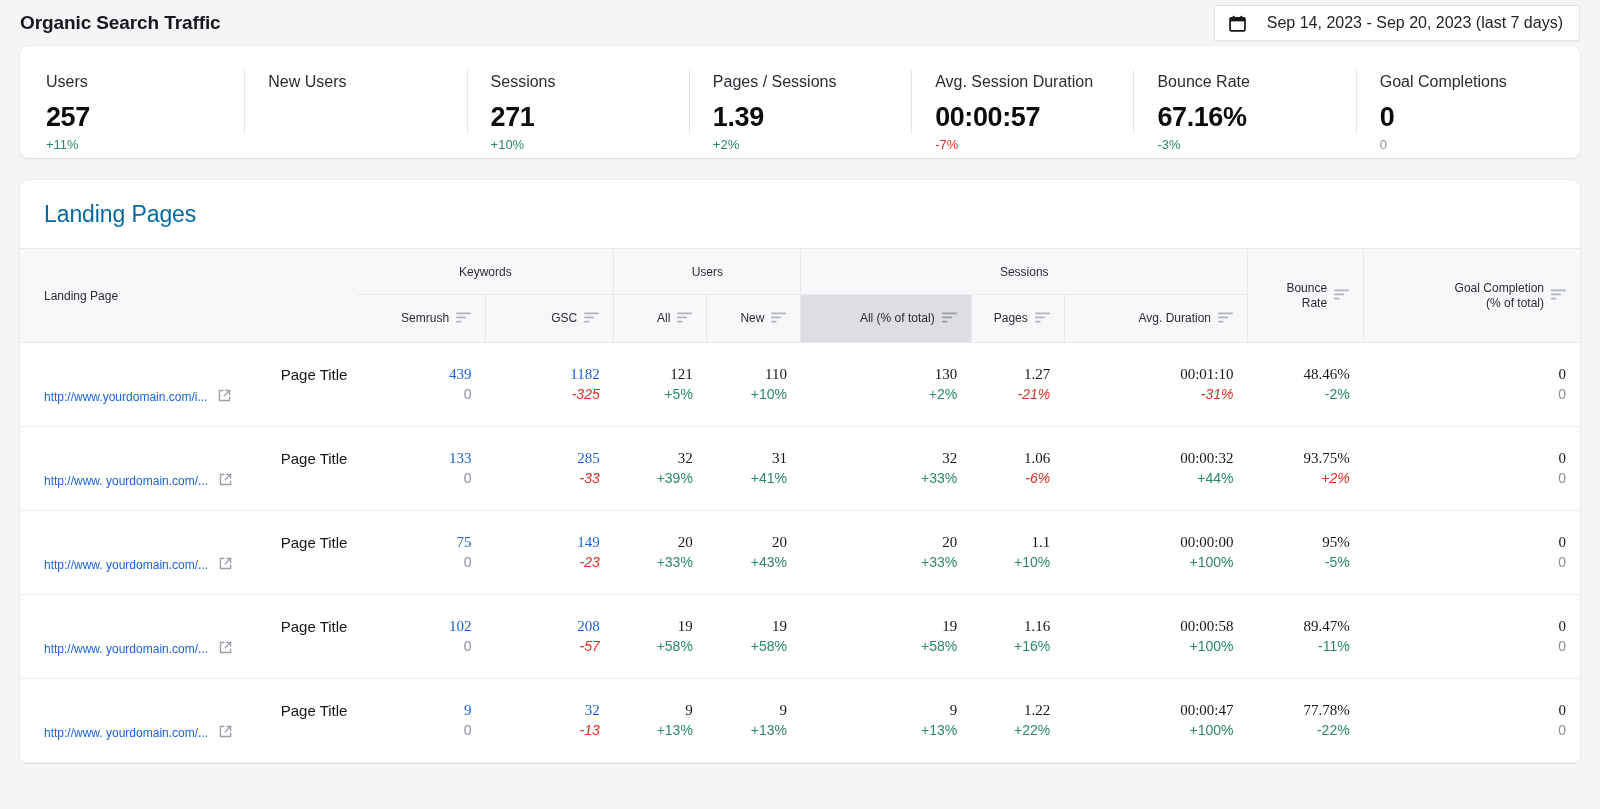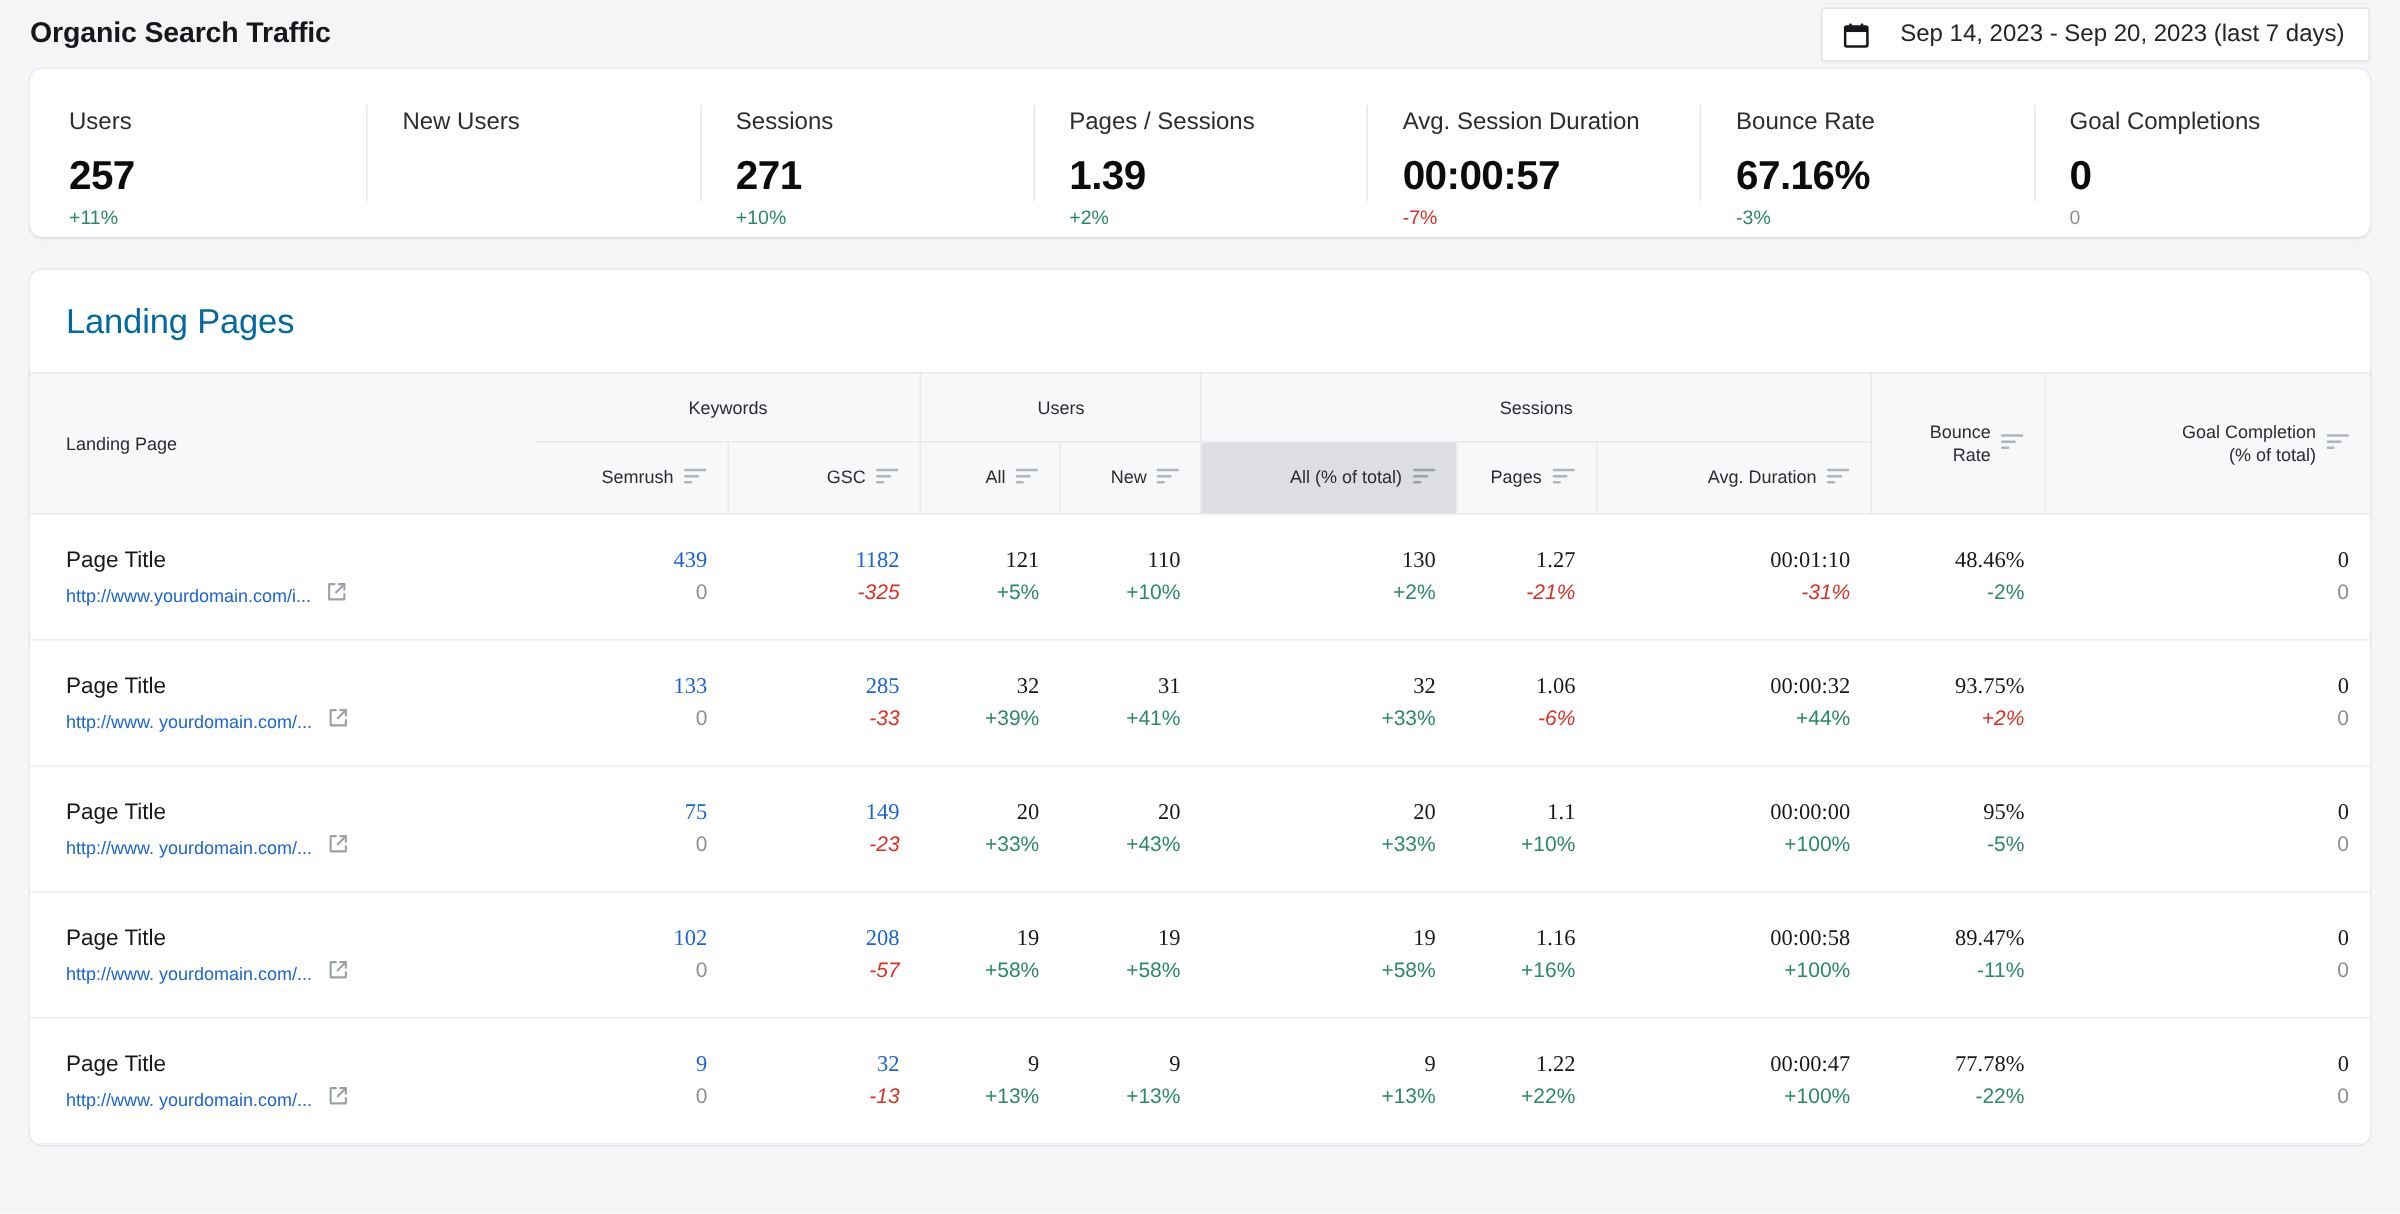--- a/index.html
+++ b/index.html
@@ -179,21 +179,21 @@
   tbody td {
     border-bottom: 1px solid #eceef1;
     height: 84px;
     font-size: 15px;
     padding: 0 14px;
     text-align: right;
     vertical-align: middle;
     background: #fff;
   }
   tbody td.page-cell {
-    text-align: left;
+    text-align: right;
     padding-left: 24px;
     padding-right: 10px;
   }
 
   .cell-main { line-height: 1.35; color: #16171a; font-family: Liberation Serif, serif; }
   .cell-sub  { line-height: 1.45; font-size: 14px; }
   .cell-main.link { color: #1a64d4; cursor: pointer; }
   .pos { color: #2a8a63; }
   .neg { color: #d93025; font-style: italic; }
   .muted { color: #8b9097; }

